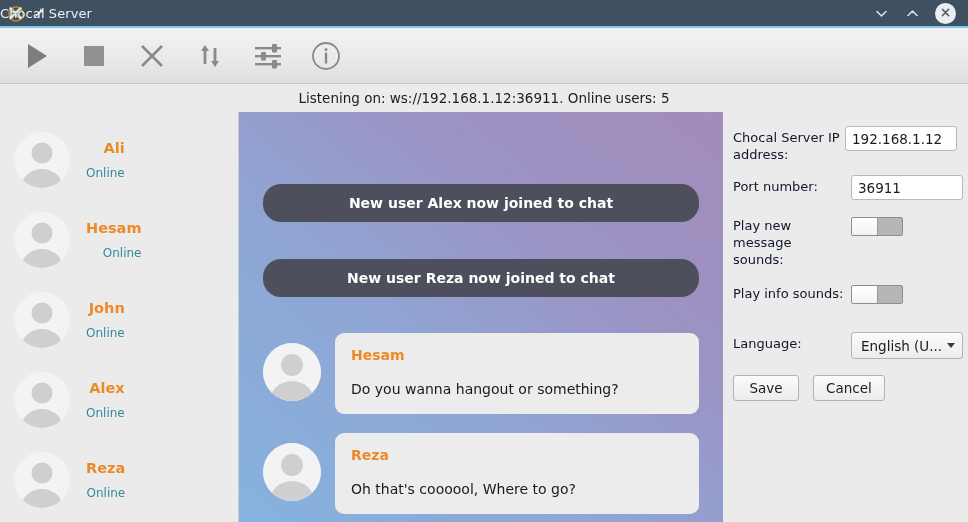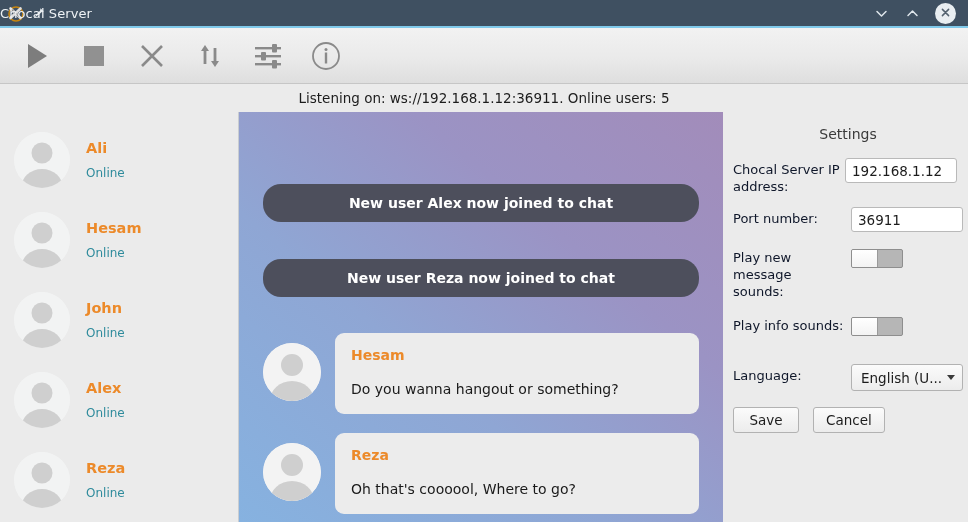--- a/index.html
+++ b/index.html
@@ -94,21 +94,21 @@
     display: flex; align-items: center;
     padding-left: 14px; gap: 16px;
     cursor: pointer;
   }
   .avatar {
     width: 56px; height: 56px; border-radius: 50%;
     background: #f2f3f3; overflow: hidden;
     flex: 0 0 56px; position: relative;
   }
   .avatar svg { display: block; }
-  .u-meta { display: flex; flex-direction: column; gap: 10px; }
+  .u-meta { display: flex; flex-direction: column; gap: 10px; text-align: right; }
   .u-name { font-size: 14.5px; font-weight: bold; color: #ec8a2a; }
   .u-status { font-size: 12px; color: #2f8b9c; }
 
   
   .chat {
     width: 484px; flex: 0 0 484px;
     position: relative;
     overflow: hidden;
     background: linear-gradient(to top right, #86b2e0 0%, #8fa6d4 38%, #9b93c4 68%, #a28cba 100%);
   }
@@ -428,21 +428,20 @@
           <div class="bubble">
             <div class="b-name">Reza</div>
             <div class="b-text">Oh that's coooool, Where to go?</div>
           </div>
         </div>
 
       </div>
     </div>
 
     <div class="settings">
-      <div class="set-title">Settings</div>
 
       <div class="set-row">
         <div class="set-label">Chocal Server IP address:</div>
         <div class="set-ctl">
           <input class="txt-input" type="text" value="192.168.1.12" style="">
         </div>
       </div>
 
       <div class="set-row" style="margin-top:8px;">
         <div class="set-label">Port number:</div>

